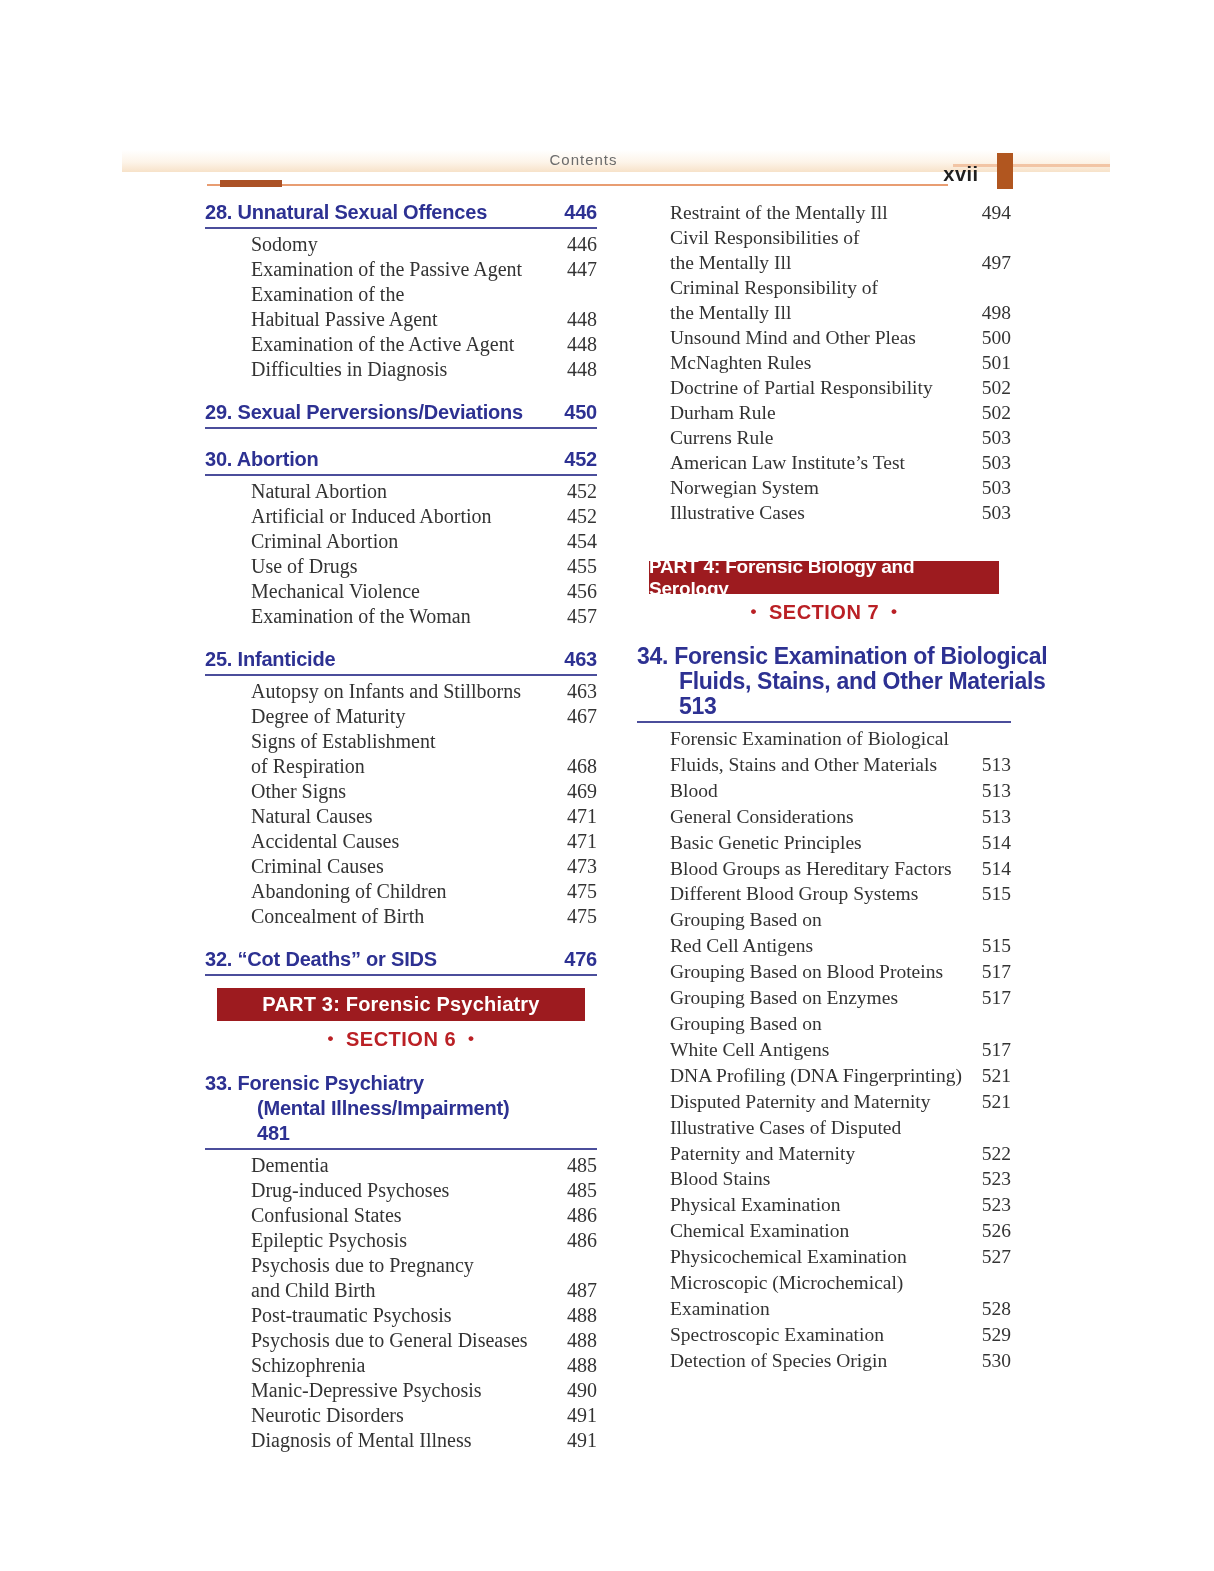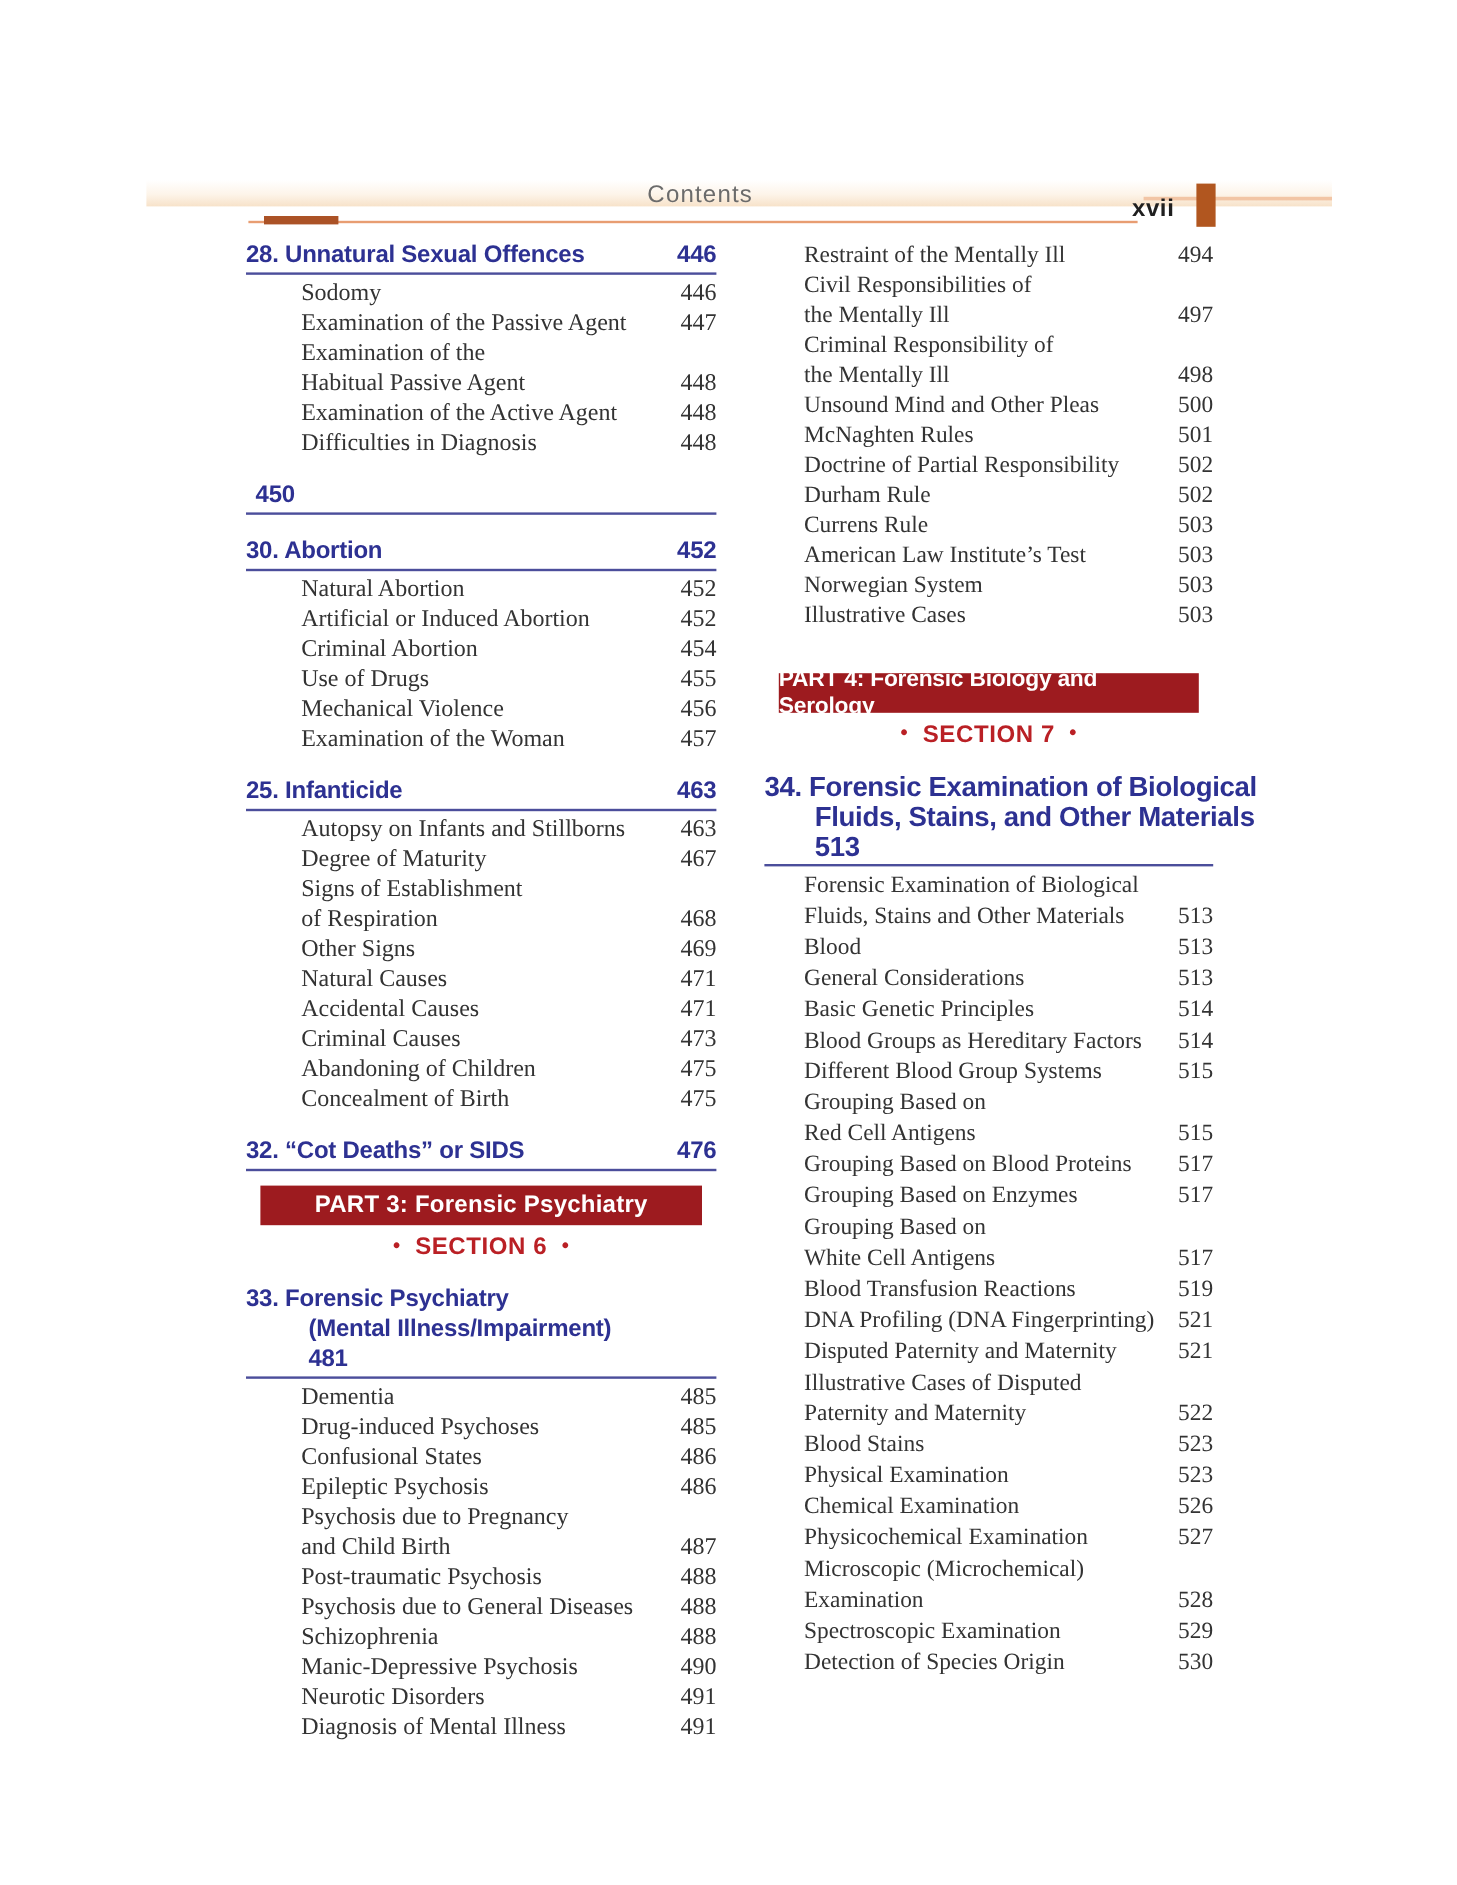--- a/index.html
+++ b/index.html
@@ -3,21 +3,21 @@
 <meta charset="utf-8">
 <style>
   html,body{margin:0;padding:0;background:#ffffff;}
   .page{position:relative;width:1214px;height:1571px;background:#ffffff;overflow:hidden;
         font-family:"Liberation Sans",sans-serif;}
 
   
   .band{position:absolute;left:122px;top:150px;width:988px;height:22px;
         background:linear-gradient(to bottom,#ffffff 0%,#fdf4e9 55%,#f7e2c9 100%);}
   .contents-title{position:absolute;left:122px;top:151px;width:923px;text-align:center;
-        font-size:20px;color:var(--gray,#6b6b6b);letter-spacing:1px;}
+        font-size:15px;color:var(--gray,#6b6b6b);letter-spacing:1px;}
   .rule-main{position:absolute;left:207px;top:184px;width:741px;height:2px;background:var(--peach,#e89d72);}
   .rule-thick{position:absolute;left:220px;top:180px;width:62px;height:7px;background:#ab5226;}
   .rule-right{position:absolute;left:953px;top:164px;width:157px;height:3px;background:var(--lpeach,#f2c5a5);}
   .corner-block{position:absolute;left:997px;top:153px;width:16px;height:36px;background:var(--brown,#b1561f);}
   .folio{position:absolute;left:930px;top:163px;width:62px;text-align:center;
         font-size:20px;font-weight:bold;color:#1f1f1f;letter-spacing:0.5px;}
 
   
   .column{position:absolute;top:200px;}
   .col-a{left:205px;width:392px;}
@@ -90,20 +90,21 @@
           <span class="t">Examination of the Active Agent</span>
           <span class="p">448</span>
         </div>
         <div class="row">
           <span class="t">Difficulties in Diagnosis</span>
           <span class="p">448</span>
         </div>
       </div>
       <div class="block block-chapter">
         <div class="row">
+          <span class="t">29. Sexual Perversions/Deviations</span>
           <span class="p">450</span>
         </div>
       </div>
       <div class="block block-chapter">
         <div class="row">
           <span class="t">30. Abortion</span>
           <span class="p">452</span>
         </div>
       </div>
       <div class="block block-entries">
@@ -358,24 +359,20 @@
           <span class="p">517</span>
         </div>
         <div class="row">
           <span class="t">Grouping Based on</span>
         </div>
         <div class="row">
           <span class="t">White Cell Antigens</span>
           <span class="p">517</span>
         </div>
         <div class="row">
-          <span class="t">Blood Transfusion Reactions</span>
-          <span class="p">519</span>
-        </div>
-        <div class="row">
           <span class="t">DNA Profiling (DNA Fingerprinting)</span>
           <span class="p">521</span>
         </div>
         <div class="row">
           <span class="t">Disputed Paternity and Maternity</span>
           <span class="p">521</span>
         </div>
         <div class="row">
           <span class="t">Illustrative Cases of Disputed</span>
         </div>

